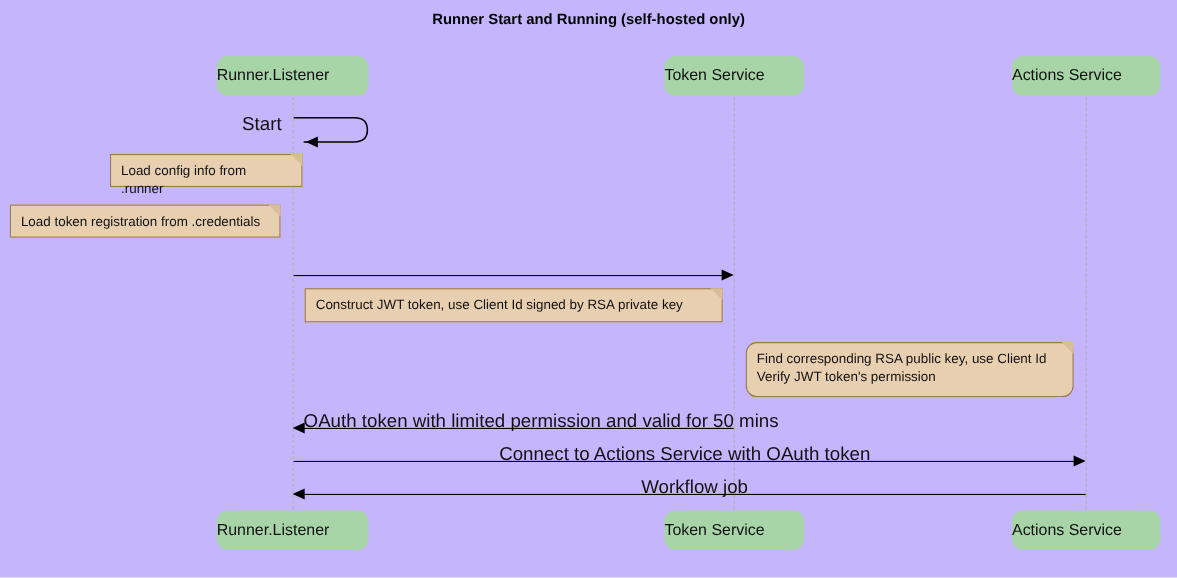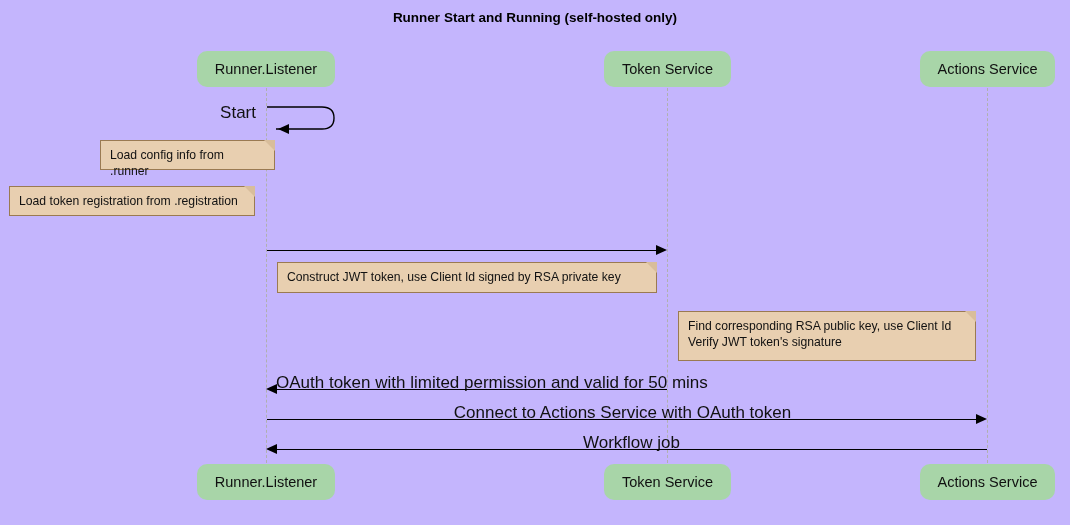--- a/index.html
+++ b/index.html
@@ -33,21 +33,20 @@
     width: 0;
     border-left: 1px dashed #b0b0b0;
   }
   .participant {
     position: absolute;
     height: 36px;
     background: #a8d5a8;
     border-radius: 10px;
     display: flex;
     align-items: center;
-    justify-content: center;
     font-size: 14.5px;
     color: #101010;
     box-sizing: border-box;
   }
   .note {
     position: absolute;
     background: #e8cfb0;
     border: 1px solid #9a7a52;
     box-sizing: border-box;
     font-size: 12.2px;
@@ -126,35 +125,35 @@
     <polygon points="16,31 27,26 27,36" fill="#000000"></polygon>
   </svg>
 
   <div class="note" style="left:78px; top:140px; width:175px; height:30px;margin-left:22px;">
     <span class="fold"></span>
     <div>Load config info from .runner</div>
   </div>
 
   <div class="note" style="left:9px; top:186px; width:246px; height:30px;">
     <span class="fold"></span>
-    <div>Load token registration from .registration</div>
+    <div>Load token registration from .credentials</div>
   </div>
 
   <div class="msg-line" style="left:267px; top:250px; width:391px;"></div>
   <div class="arrow-right" style="left:656px; top:245px;"></div>
 
   <div class="note" style="left:277px; top:262px; width:380px; height:31px;">
     <span class="fold"></span>
     <div>Construct JWT token, use Client Id signed by RSA private key</div>
   </div>
 
-  <div class="note" style="left:678px; top:311px; width:298px; height:50px;">
+  <div class="note" style="left:678px; top:311px; width:298px; height:50px;border-radius:10px;">
     <span class="fold"></span>
     <div>Find corresponding RSA public key, use Client Id</div>
-    <div>Verify JWT token's signature</div>
+    <div>Verify JWT token's permission</div>
   </div>
 
   <div class="msg-label" style="left:276px; top:373px; width:391px;">OAuth token with limited permission and valid for 50 mins</div>
   <div class="msg-line" style="left:276px; top:389px; width:391px;"></div>
   <div class="arrow-left" style="left:266px; top:384px;"></div>
 
   <div class="msg-label" style="left:267px; top:403px; width:711px;">Connect to Actions Service with OAuth token</div>
   <div class="msg-line" style="left:267px; top:419px; width:711px;"></div>
   <div class="arrow-right" style="left:976px; top:414px;"></div>
 

